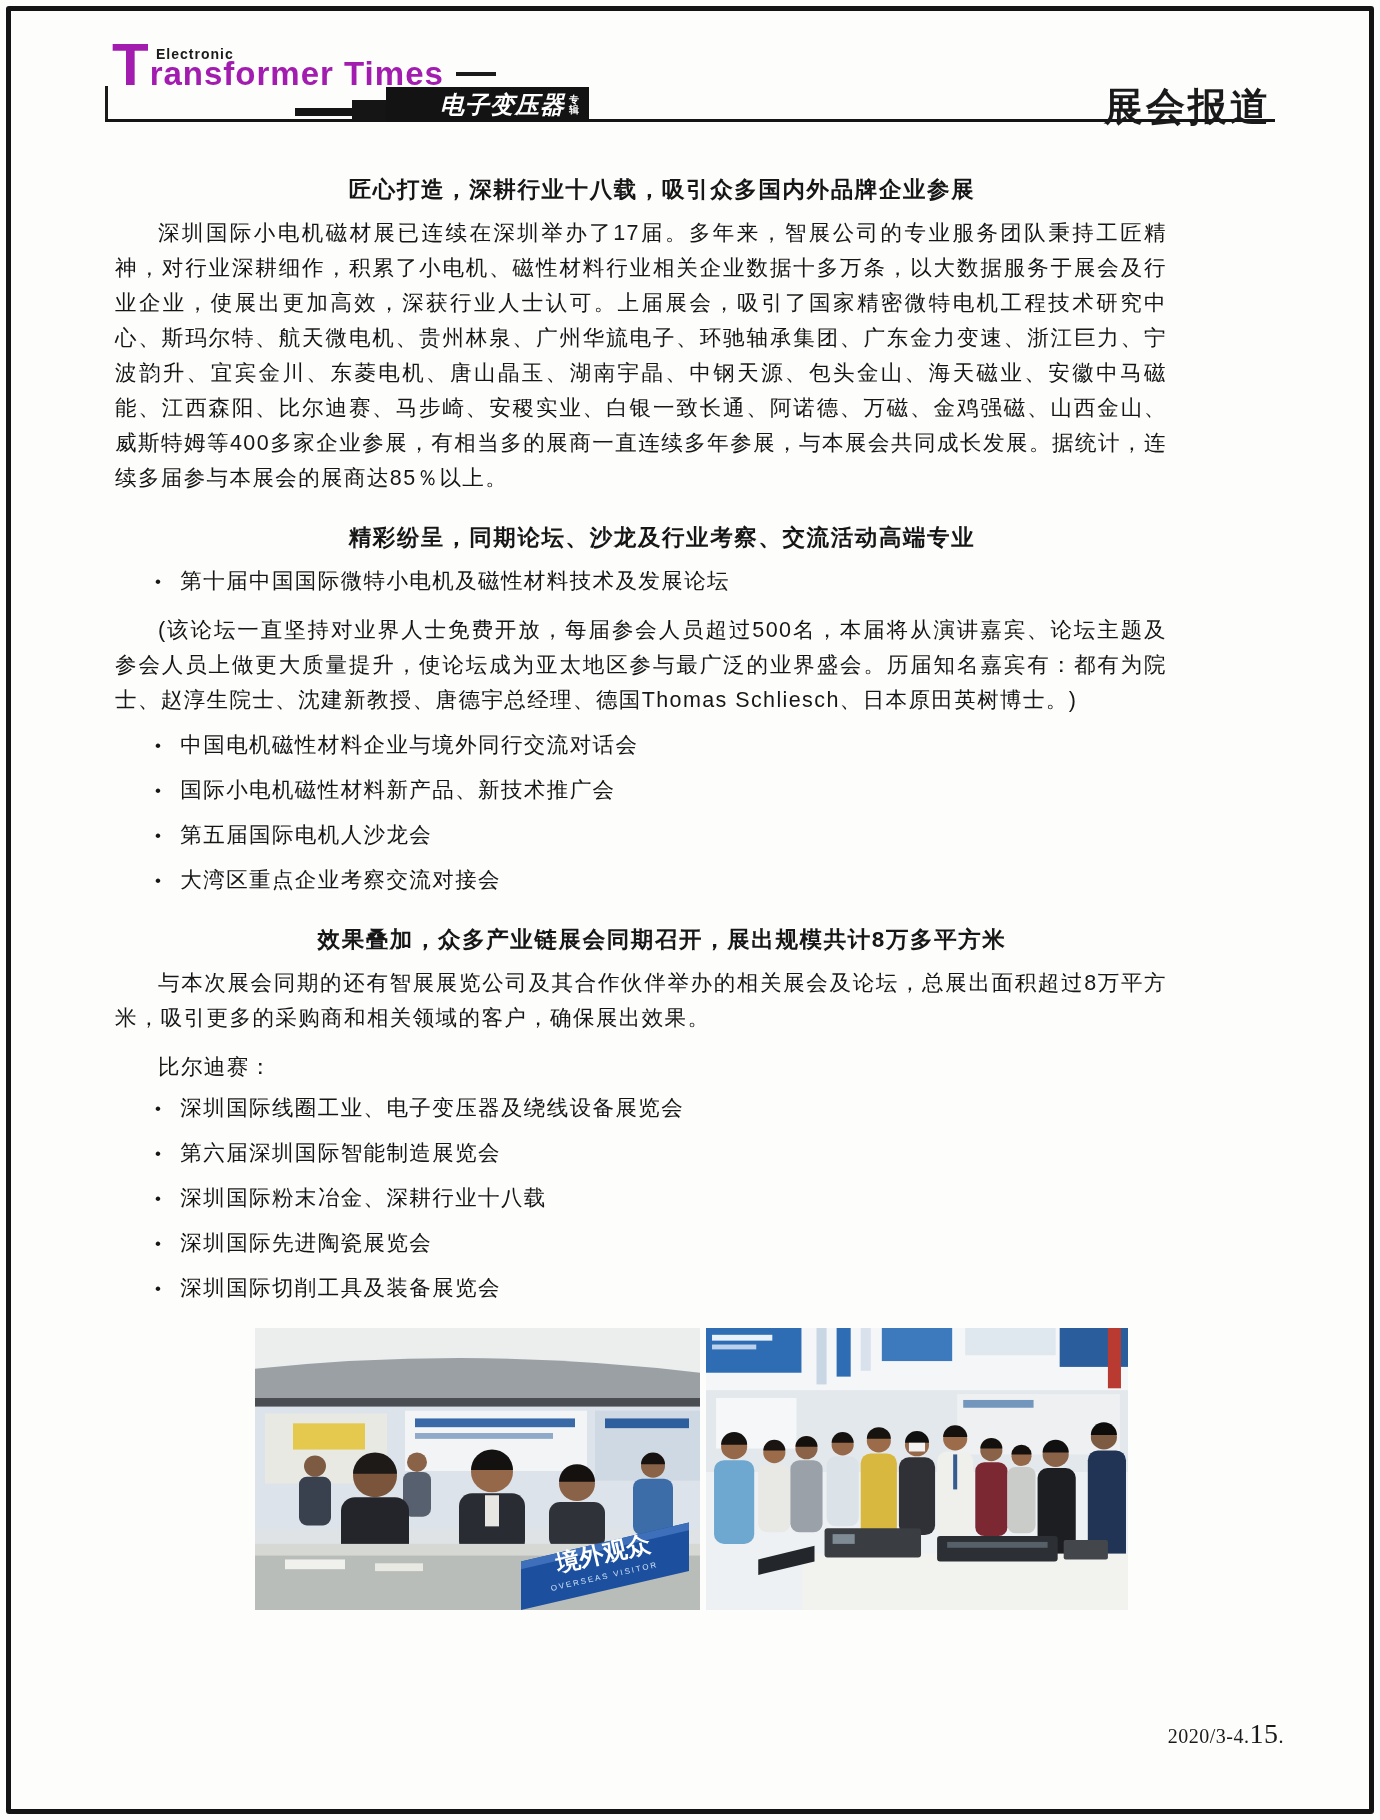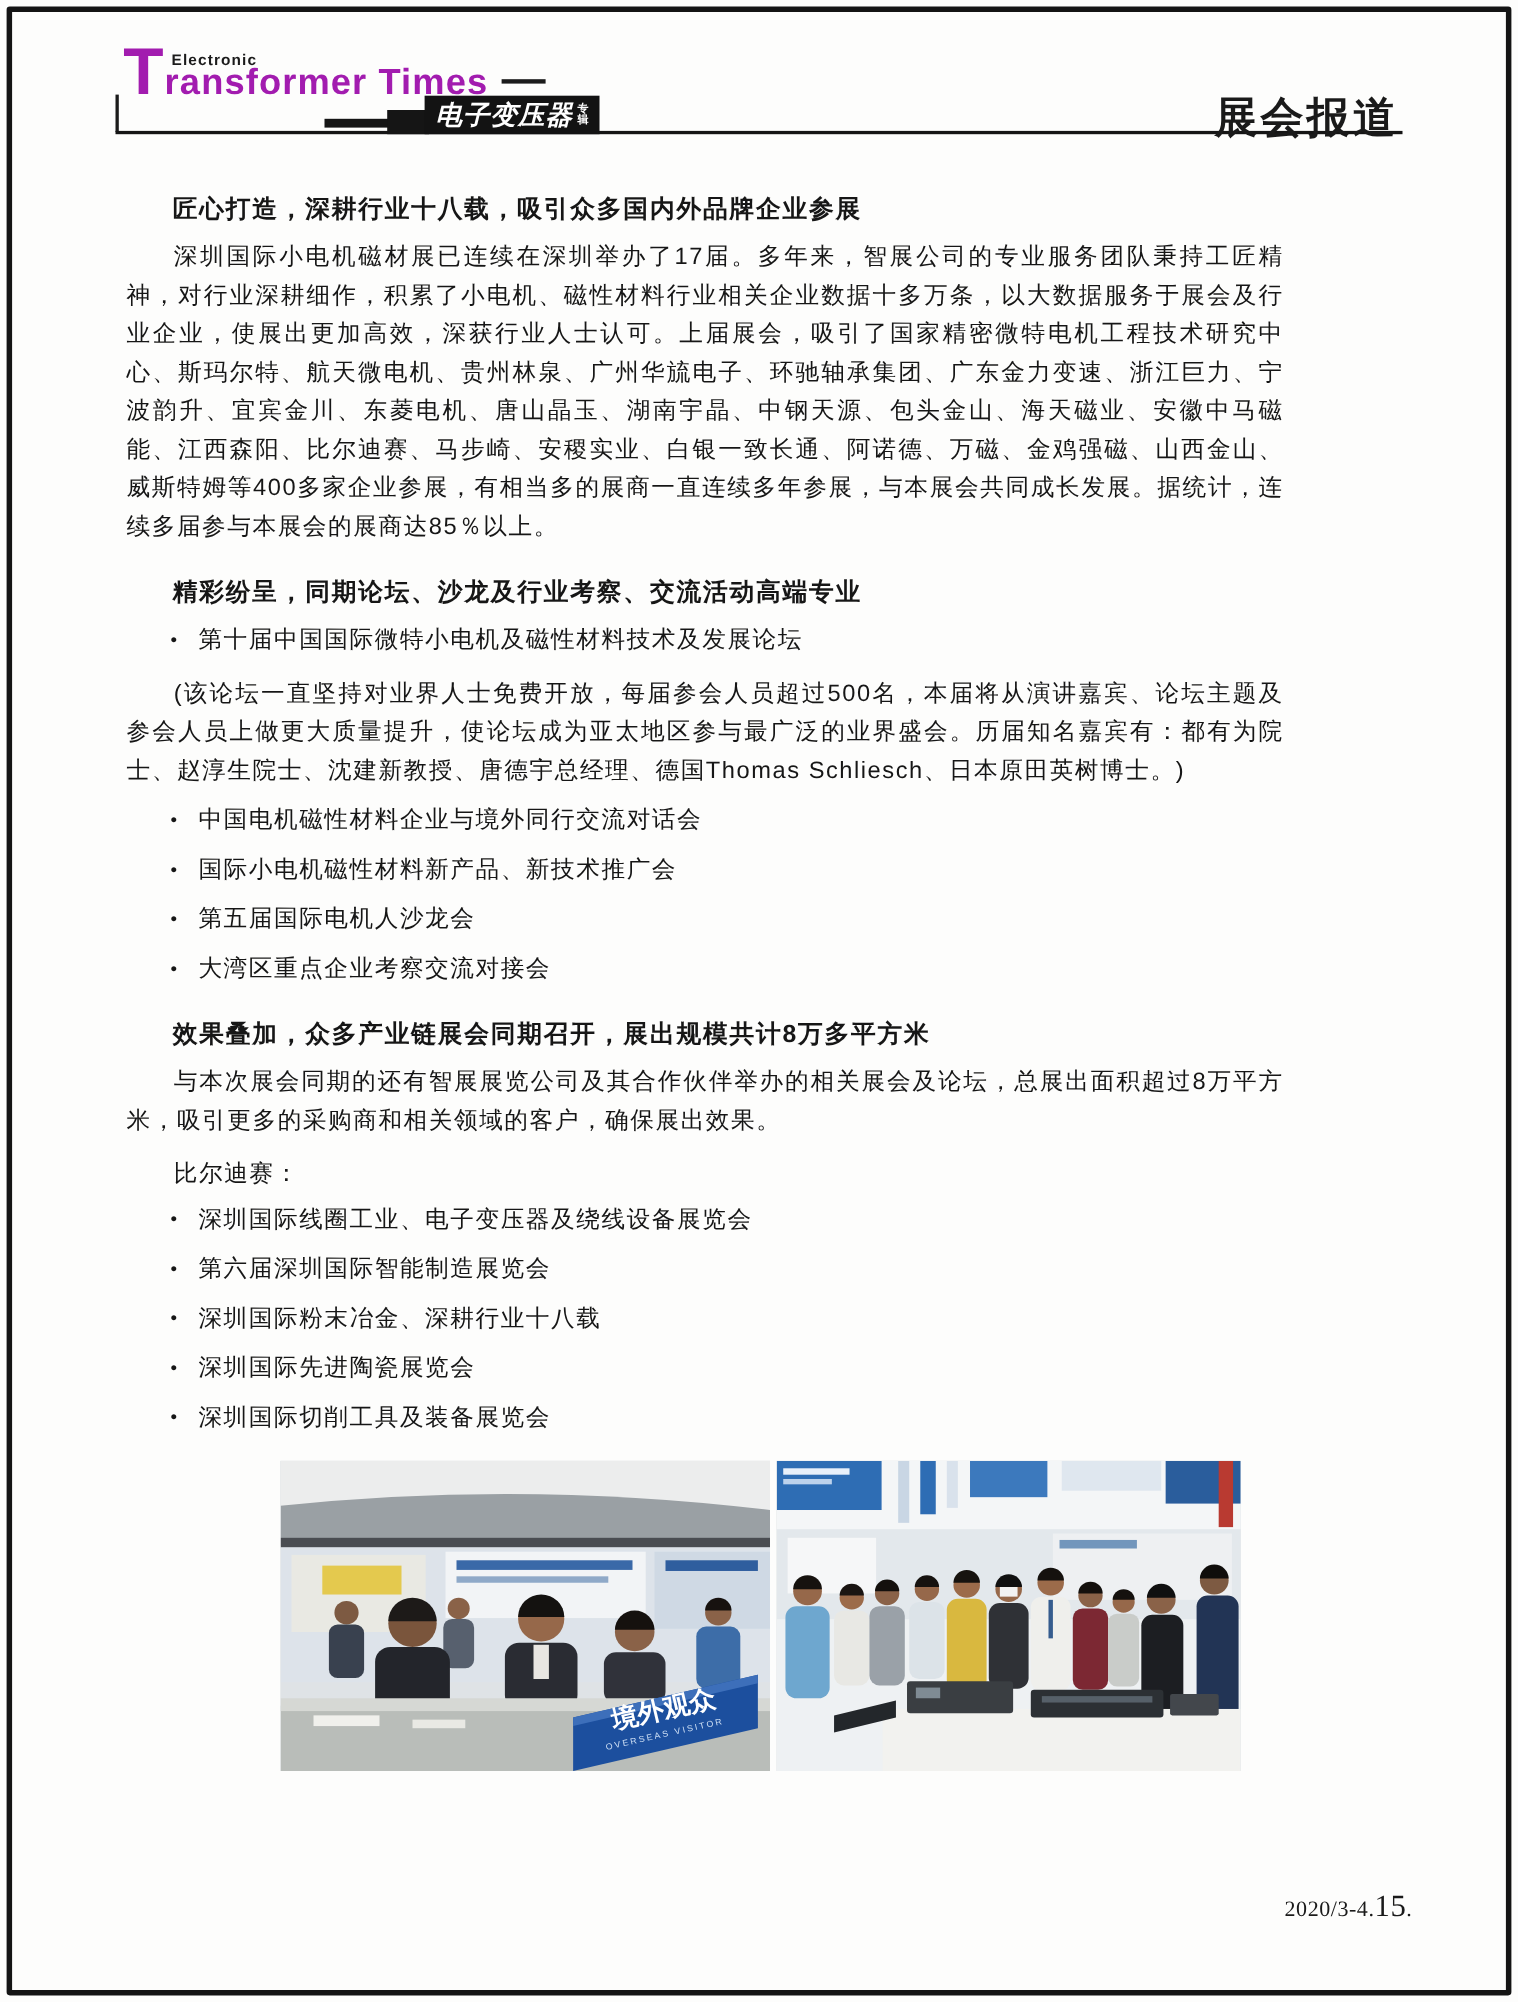--- a/index.html
+++ b/index.html
@@ -23,31 +23,31 @@
     position:absolute;left:44px;top:-4px;font-size:14px;font-weight:bold;letter-spacing:1px;color:#1b1b1b;
   }
   .brand-bracket{position:absolute;left:105px;top:86px;width:16px;height:34px;border-left:3px solid #1b1b1b;}
   .head-rule{position:absolute;left:105px;right:105px;top:119px;height:3px;background:#151515;}
   .step1{position:absolute;left:295px;top:108px;width:62px;height:8px;background:#151515;}
   .step2{position:absolute;left:352px;top:100px;width:38px;height:22px;background:#151515;}
   .badge{
     position:absolute;left:386px;top:87px;height:35px;background:#131313;color:#fff;
     display:flex;align-items:center;padding:0 8px 0 10px;gap:4px;
   }
-  .badge-text{font-size:24px;font-weight:900;letter-spacing:1px;font-style:italic;}
+  .badge-text{font-size:24px;font-weight:900;letter-spacing:1px;font-style:italic;margin-left:44px;}
   .badge-sub{display:inline-block;width:12px;font-size:10px;line-height:10px;font-weight:bold;word-break:break-all;}
   .section-label{
     position:absolute;right:108px;top:80px;font-size:39px;font-weight:bold;letter-spacing:3px;color:#1a1a1a;
   }
 
   
   .content{position:absolute;left:115px;top:146px;width:1052px;}
   .h{
     font-size:22.5px;font-weight:bold;letter-spacing:1.6px;line-height:32px;
-    padding-left:42px;margin:26px 0 10px;
+    padding-left:42px;margin:26px 0 10px;text-align:center;
   }
   .h:first-child{margin-top:28px;}
   .p{
     font-size:21.5px;line-height:35px;letter-spacing:1.4px;text-align:justify;
     text-indent:2em;margin:10px 0;
   }
   .p.note{margin-top:14px;}
   .label-line{font-size:21.5px;letter-spacing:1.4px;text-indent:2em;margin:16px 0 6px;}
   .bullet{
     display:flex;align-items:flex-start;gap:18px;

